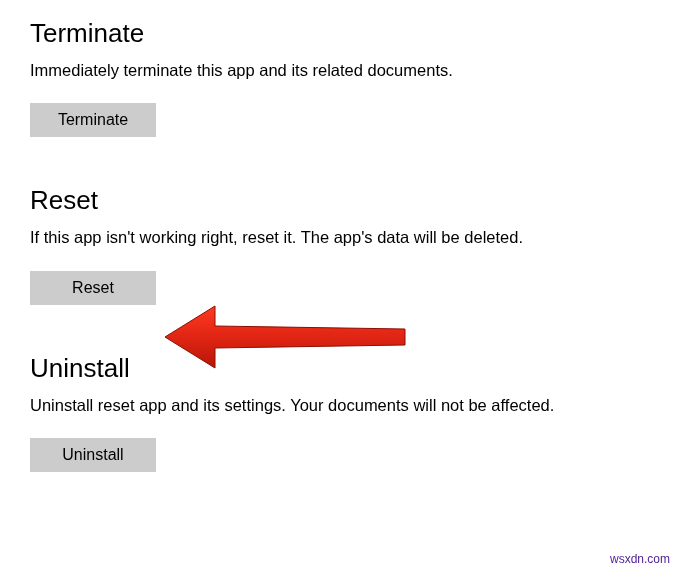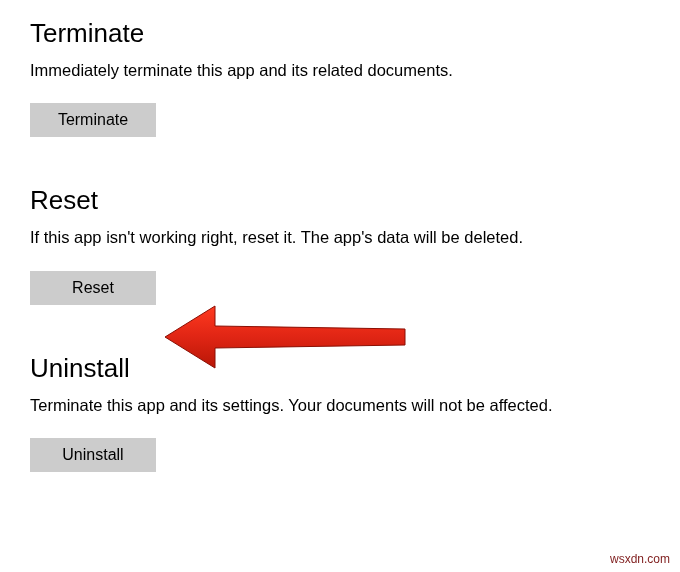--- a/index.html
+++ b/index.html
@@ -50,42 +50,42 @@
       position: absolute;
       left: 165px;
       top: 302px;
       pointer-events: none;
     }
     .watermark {
       position: absolute;
       bottom: 6px;
       right: 10px;
       font-size: 12px;
-      color: #7f1d1d;
+      color: #4c1d95;
       font-family: Arial, sans-serif;
     }
   </style>
 </head>
 <body>
 
 <div class="section">
   <h2 class="section-title">Terminate</h2>
   <p class="section-desc">Immediately terminate this app and its related documents.</p>
   <button class="win-button">Terminate</button>
 </div>
 
 <div class="section">
   <h2 class="section-title">Reset</h2>
   <p class="section-desc">If this app isn't working right, reset it. The app's data will be deleted.</p>
   <button class="win-button">Reset</button>
 </div>
 
 <div class="section">
   <h2 class="section-title">Uninstall</h2>
-  <p class="section-desc">Terminate this app and its settings. Your documents will not be affected.</p>
+  <p class="section-desc">Uninstall reset app and its settings. Your documents will not be affected.</p>
   <button class="win-button">Uninstall</button>
 </div>
 
 <svg class="arrow" width="250" height="70">
   <defs>
     <linearGradient id="arrowGrad" x1="0%" y1="0%" x2="0%" y2="100%">
       <stop offset="0%" stop-color="#ff3a20"></stop>
       <stop offset="50%" stop-color="#e02514"></stop>
       <stop offset="100%" stop-color="#b81606"></stop>
     </linearGradient>

